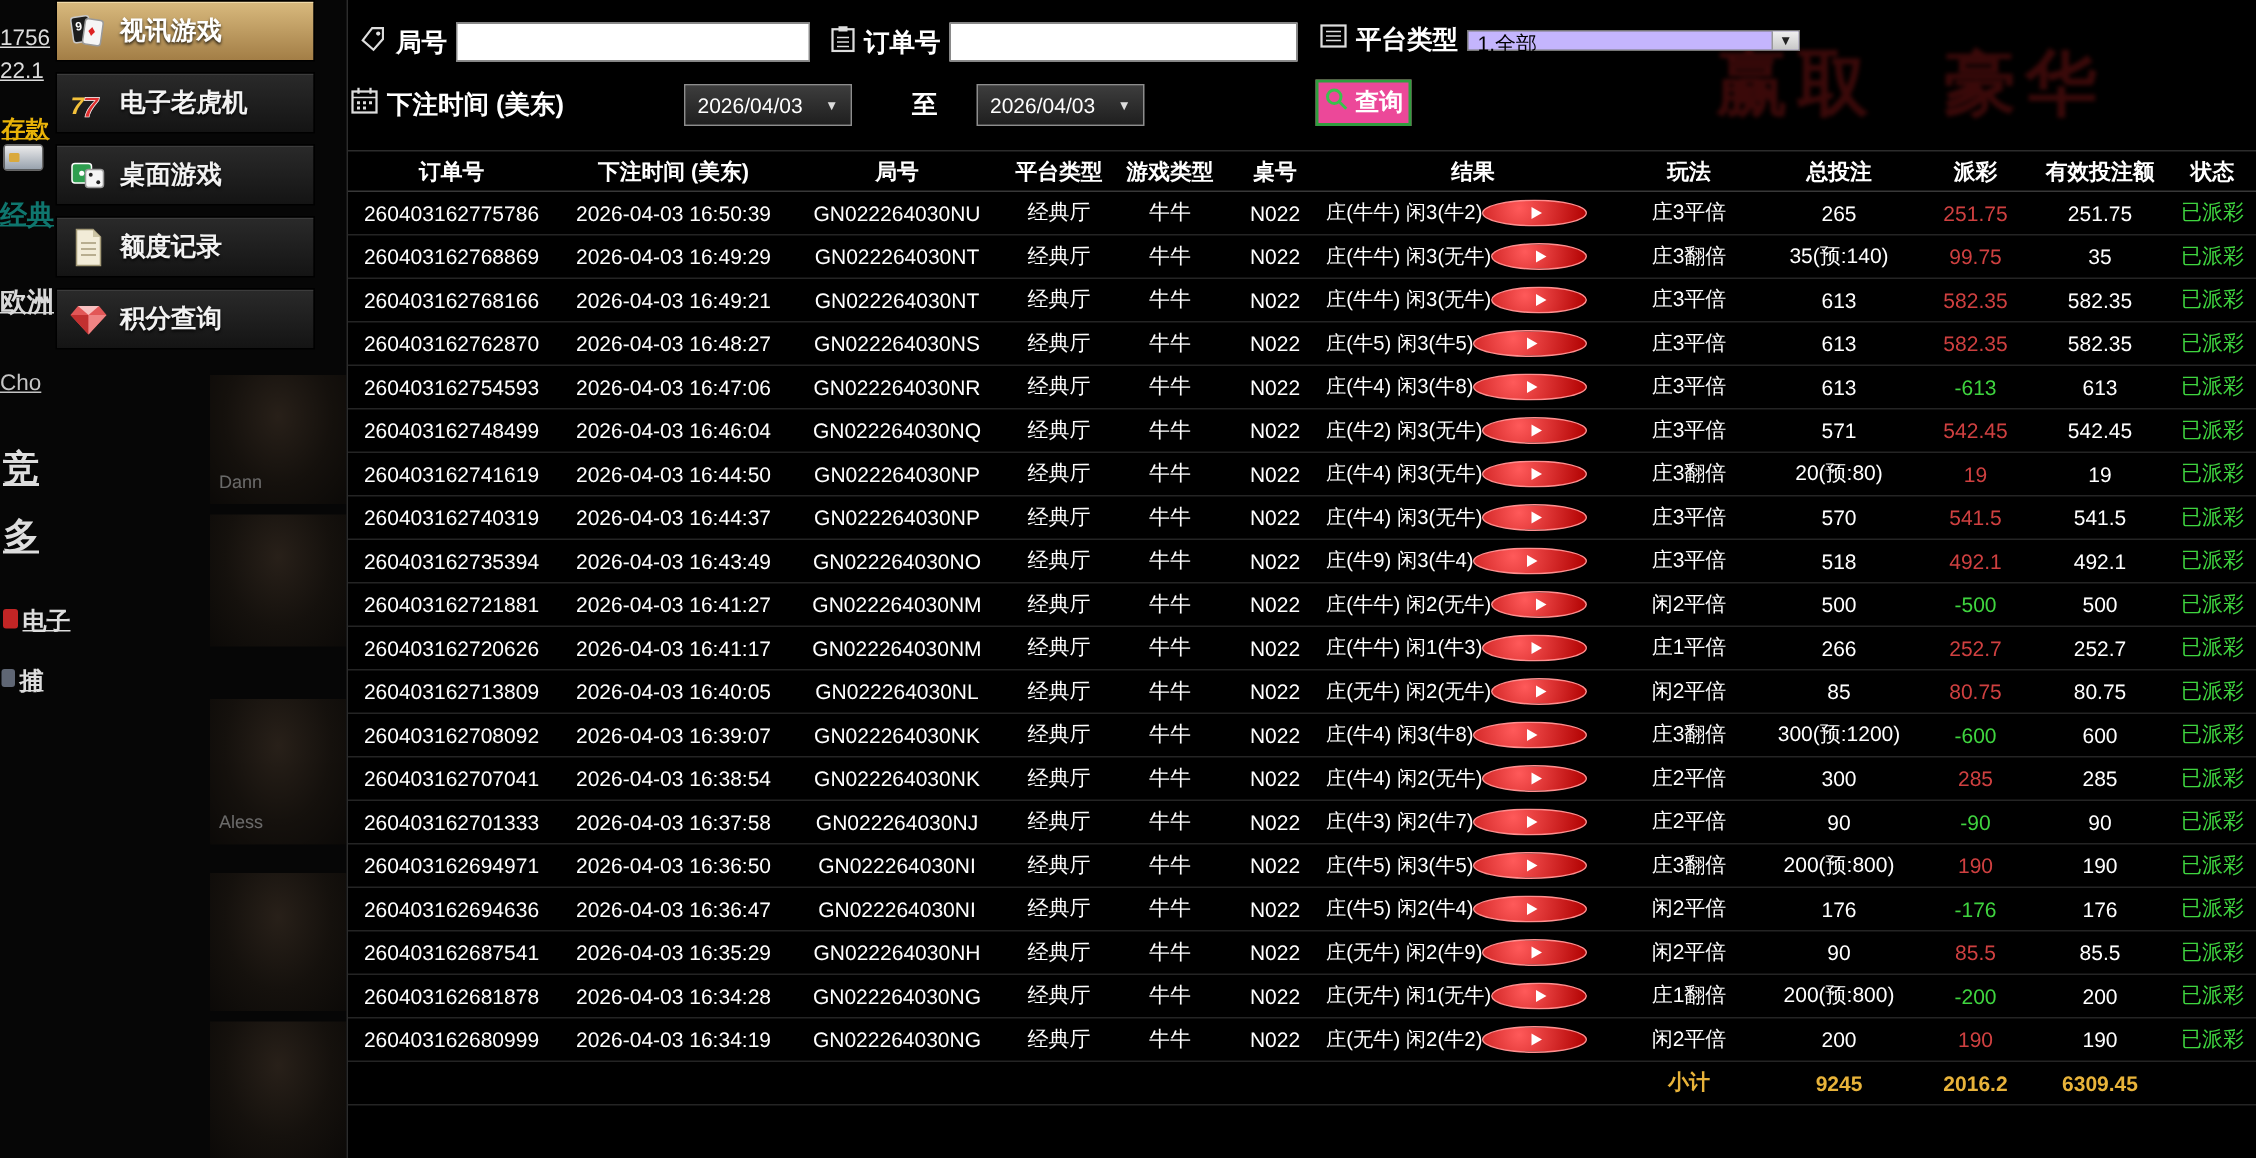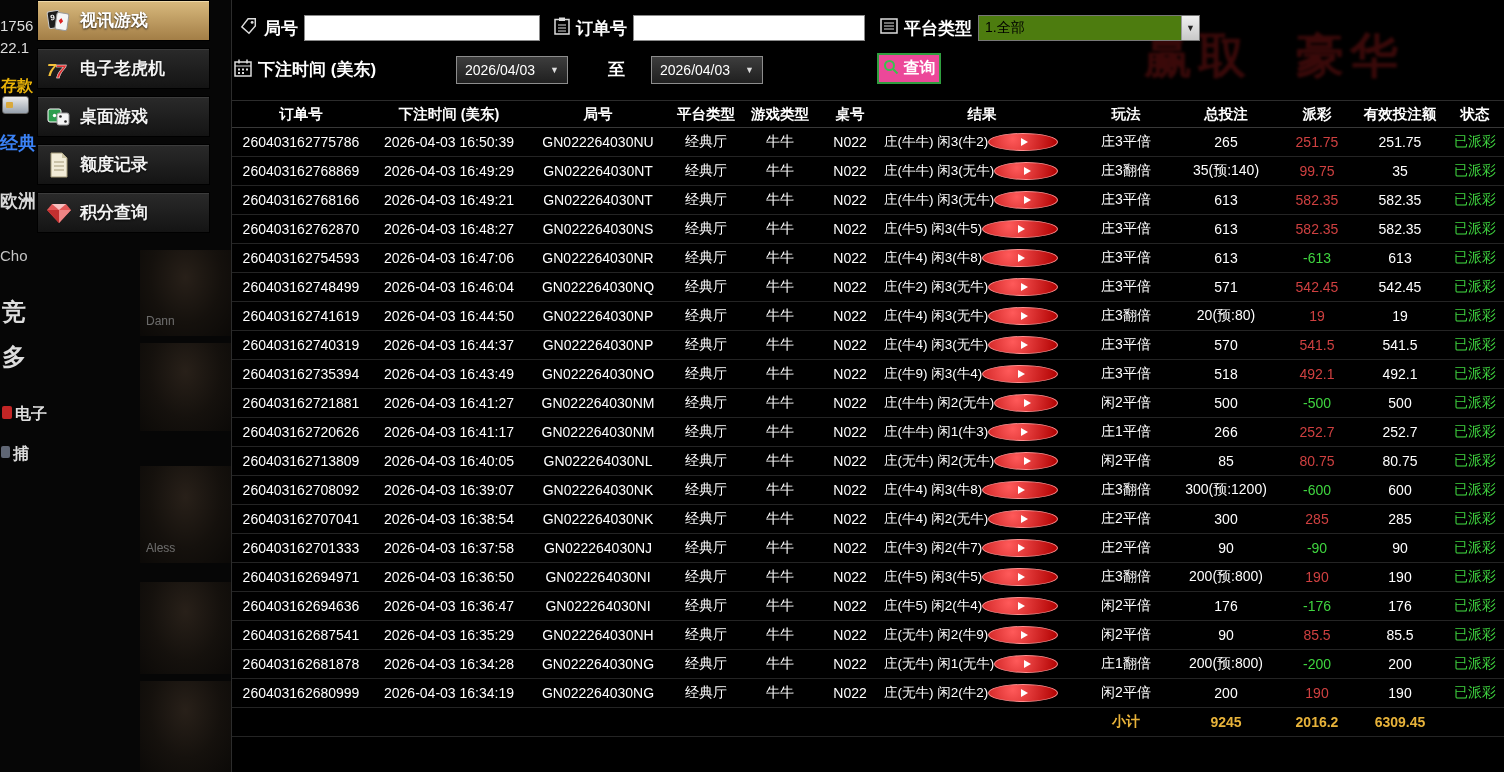--- a/index.html
+++ b/index.html
@@ -4,25 +4,25 @@
 <style>
   * { margin:0; padding:0; box-sizing:border-box; }
   html,body { background:#000; }
   .stage {
     position:relative; width:1504px; height:772px; overflow:hidden;
     background:#000; font-family:"Liberation Sans","DejaVu Sans",sans-serif;
     color:#fff;
   }
   
   .lobby { position:absolute; left:0; top:0; width:231px; height:772px; background:#060606; overflow:hidden; }
-  .fr { position:absolute; color:#ddd; white-space:nowrap; }
+  .fr { position:absolute; color:#ddd; white-space:nowrap;text-decoration:underline; }
   .fr0 { left:0; top:17px; font-size:15px; }
   .fr1 { left:0; top:39px; font-size:15px; }
   .fr2 { left:1px; top:76px; font-size:16px; font-weight:bold; color:#eab308; }
-  .fr3 { left:0; top:131px; font-size:18px; font-weight:bold; color:#3b82f6; }
+  .fr3 { left:0; top:131px; font-size:18px; font-weight:bold; color:#0f766e; }
   .fr4 { left:0; top:189px; font-size:18px; font-weight:bold; color:#d8d8d8; }
   .fr5 { left:0; top:247px; font-size:15px; color:#c5c5c5; }
   .fr6 { left:2px; top:296px; font-size:24px; font-weight:bold; }
   .fr7 { left:2px; top:341px; font-size:24px; font-weight:bold; }
   .fr8 { left:15px; top:404px; font-size:16px; font-weight:bold; }
   .fr9 { left:13px; top:444px; font-size:16px; font-weight:bold; }
   .bankcard { position:absolute; left:2px; top:96px; width:27px; height:18px; border-radius:3px;
     background:linear-gradient(180deg,#ececec,#97a1ad); border:1px solid #666; }
   .bankcard i { position:absolute; left:3px; top:5px; width:7px; height:6px; background:#d9a93c; border-radius:1px; }
   .cat-red { position:absolute; left:2px; top:406px; width:10px; height:13px; background:#c22525; border-radius:2px; }
@@ -53,22 +53,22 @@
   
   .filters { position:absolute; left:0; top:0; width:1273px; height:100px; z-index:2; }
   .fgroup { position:absolute; display:flex; align-items:center; gap:6px; }
   .flabel { font-size:17px; font-weight:bold; color:#fff; white-space:nowrap; }
   .tinput { width:236px; height:26px; background:#fff; border:1px solid #8a8a8a; font-size:14px;
     color:#000; padding:0 5px; outline:none; }
   .f-round { left:8px; top:15px; }
   .f-order { left:322px; top:15px; }
   .f-order .tinput { width:232px; }
   .f-platform { left:648px; top:15px; }
-  .select { width:222px; height:26px; background:#4d7c0f; border:1px solid #777; display:flex;
-    align-items:center; cursor:pointer; }
+  .select { width:222px; height:14px; background:#c4b5fd; border:1px solid #777; display:flex;
+    align-items:flex-start; cursor:pointer; }
   .select .sval { flex:1; font-size:14px; color:#000; padding-left:6px; }
   .select .sarrow { width:18px; height:100%; background:linear-gradient(180deg,#efefef,#c8c8c8);
     border-left:1px solid #999; display:flex; align-items:center; justify-content:center;
     font-size:9px; color:#222; }
   .f-time { left:2px; top:58px; }
   .datebtn { position:absolute; width:112px; height:28px; display:flex; align-items:center;
     justify-content:space-between; padding:0 8px; background:linear-gradient(180deg,#3d3d3d,#1f1f1f);
     border:1px solid #8d8d8d; color:#fff; font-size:14px; cursor:pointer; }
   .datebtn .arr { font-size:9px; color:#ddd; }
   .f-date1 { left:224px; top:56px; }

